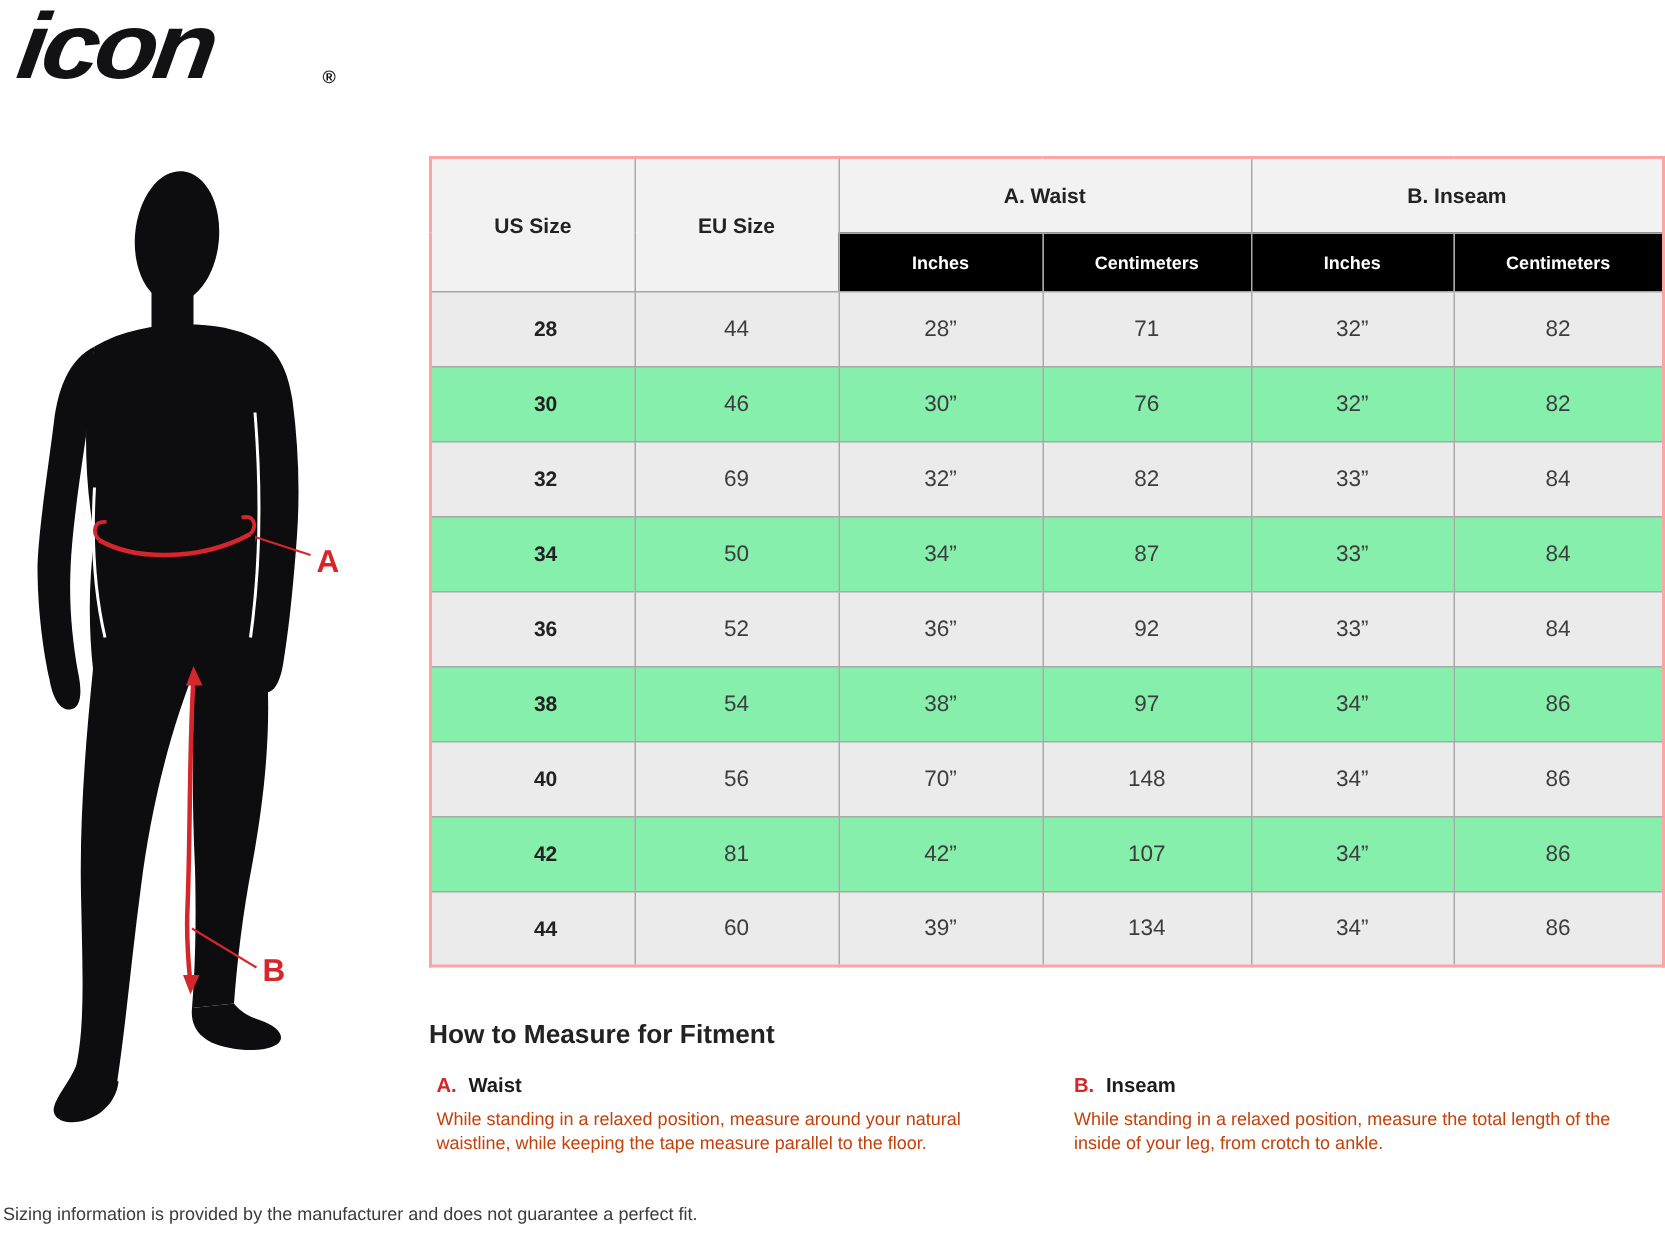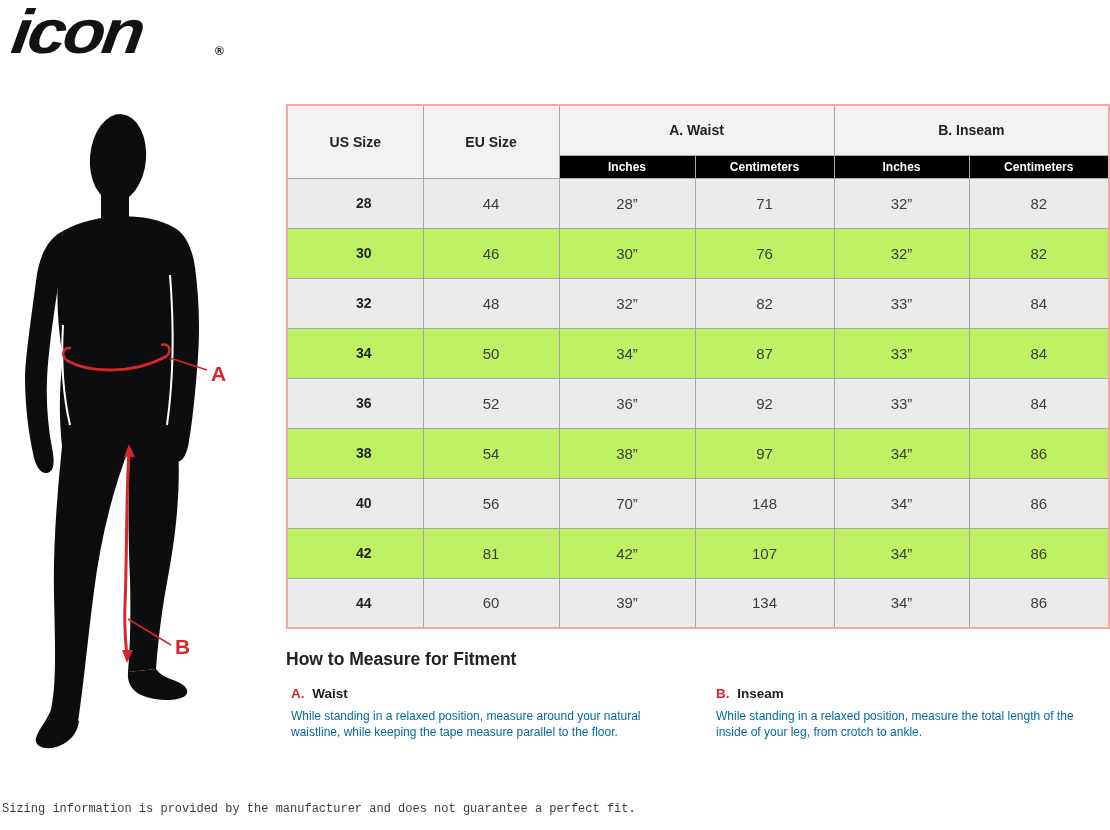--- a/index.html
+++ b/index.html
@@ -57,47 +57,47 @@
     color: #222222;
     font-size: 14px;
     font-weight: bold;
     height: 50px;
   }
   .size-table thead th.sub {
     background: #000000;
     color: #ffffff;
     font-size: 12px;
     font-weight: bold;
-    height: 23px;
+    height: 39px;
   }
   .size-table tbody td {
     height: 50px;
-    background: #bef264;
+    background: #86efac;
     color: #3d3d3d;
     font-size: 15px;
   }
   .size-table tbody tr:nth-child(odd) td { background: #ebebeb; }
   .size-table tbody td:first-child { font-weight: bold; font-size: 14px; color: #222222; padding-left: 17px; }
 
-  .howto-title { margin-top: 20px; }
+  .howto-title { margin-top: 34px; }
   .howto-cols { display: flex; margin-top: 17px; }
   .howto-item-a { width: 430px; padding-left: 5px; }
   .howto-item-b { width: 385px; }
   .howto-head { font-size: 13.5px; font-weight: bold; color: #1c1c1c; line-height: 16px; }
   .howto-letter { color: #d6252b; }
   .howto-desc {
     margin-top: 7px;
     font-size: 12px;
     line-height: 15.5px;
-    color: #0369a1;
+    color: #c2410c;
     max-width: 382px;
   }
 
   
-  .footer { position: absolute; left: 2px; top: 802px; font-size: 12px; line-height: 14px; color: #3c3c3c; font-family: Liberation Mono, monospace; }
+  .footer { position: absolute; left: 2px; top: 802px; font-size: 12px; line-height: 14px; color: #3c3c3c; }
 </style>
 </head>
 <body>
 
 <div class="page">
 
   <div class="logo">
     <span class="logo-text">icon</span>
     <span class="logo-reg">®</span>
   </div>
@@ -176,21 +176,21 @@
           <tr>
             <td>30</td>
             <td>46</td>
             <td>30”</td>
             <td>76</td>
             <td>32”</td>
             <td>82</td>
           </tr>
           <tr>
             <td>32</td>
-            <td>48</td>
+            <td>69</td>
             <td>32”</td>
             <td>82</td>
             <td>33”</td>
             <td>84</td>
           </tr>
           <tr>
             <td>34</td>
             <td>50</td>
             <td>34”</td>
             <td>87</td>

